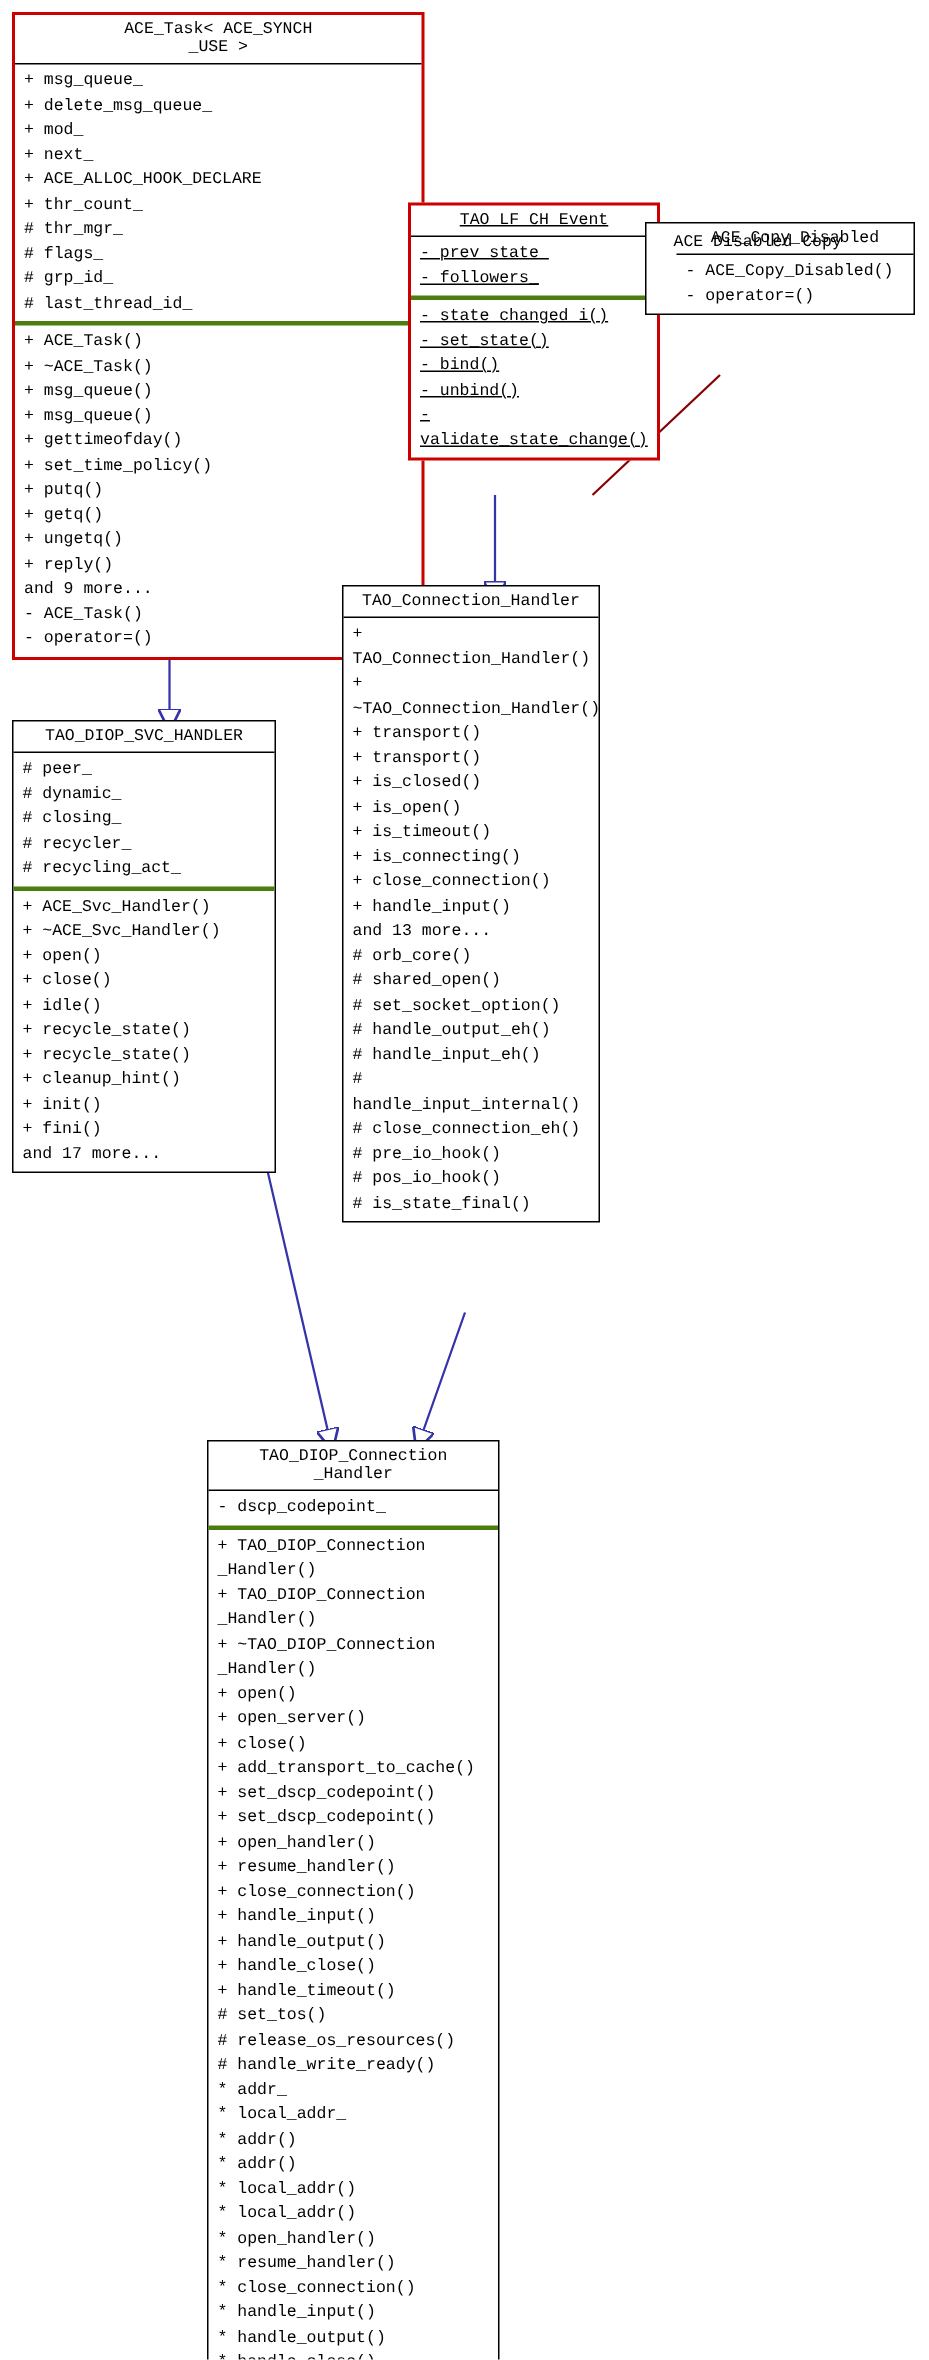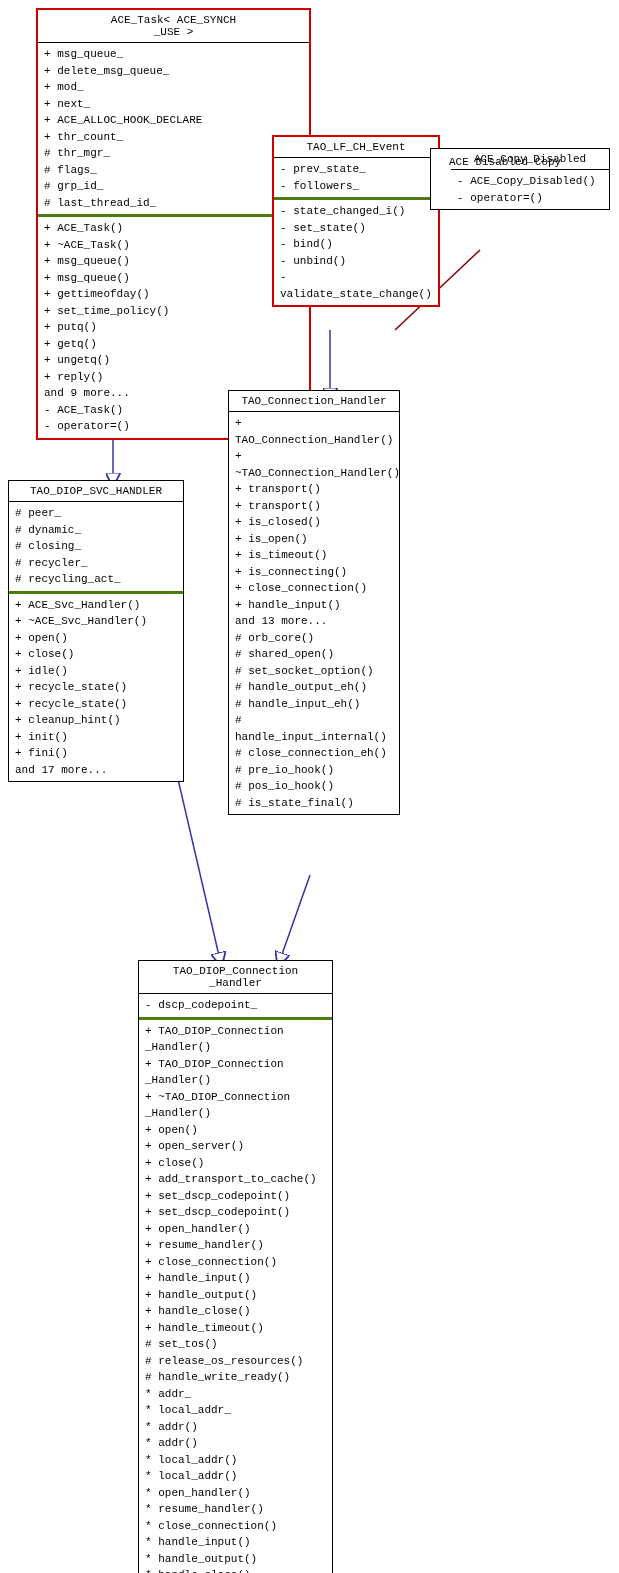--- a/index.html
+++ b/index.html
@@ -67,21 +67,21 @@
 
     <line x1="310" y1="875" x2="280" y2="960" stroke="#3333aa" stroke-width="1.5" marker-end="url(#hollow-arrow-blue)"></line>
 
     <defs>
       <marker id="hollow-arrow-blue" markerWidth="10" markerHeight="10" refX="5" refY="5" orient="auto">
         <polygon points="0,0 10,5 0,10" fill="white" stroke="#3333aa" stroke-width="1.2"></polygon>
       </marker>
     </defs>
   </svg>
 
-  <div class="uml-box red-border" style="left:8px; top:8px; width:275px;margin-left:28px;">
+  <div class="uml-box red-border" style="left:8px; top:8px; width:275px;">
     <div class="uml-box-title">ACE_Task&lt; ACE_SYNCH<br>_USE &gt;</div>
     <div class="uml-section">
       + msg_queue_<br>
       + delete_msg_queue_<br>
       + mod_<br>
       + next_<br>
       + ACE_ALLOC_HOOK_DECLARE<br>
       + thr_count_<br>
       # thr_mgr_<br>
       # flags_<br>
@@ -98,21 +98,21 @@
       + putq()<br>
       + getq()<br>
       + ungetq()<br>
       + reply()<br>
       and 9 more...<br>
       - ACE_Task()<br>
       - operator=()
     </div>
   </div>
 
-  <div class="uml-box red-border" style="left:272px; top:135px; width:168px;">
+  <div class="uml-box red-border" style="left:272px; top:135px; width:168px;text-decoration:underline;">
     <div class="uml-box-title">TAO_LF_CH_Event</div>
     <div class="uml-section">
       - prev_state_<br>
       - followers_
     </div>
     <div class="uml-section">
       - state_changed_i()<br>
       - set_state()<br>
       - bind()<br>
       - unbind()<br>

